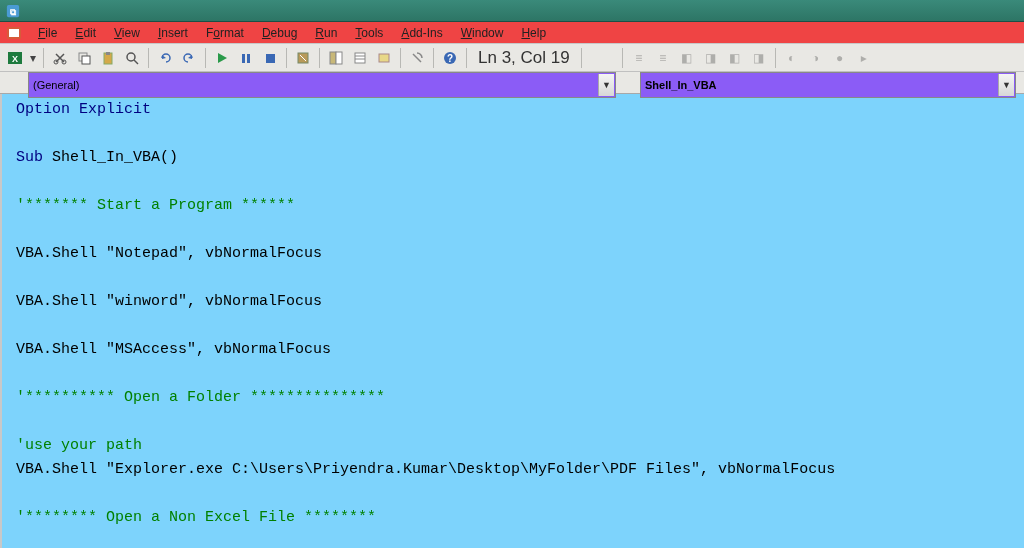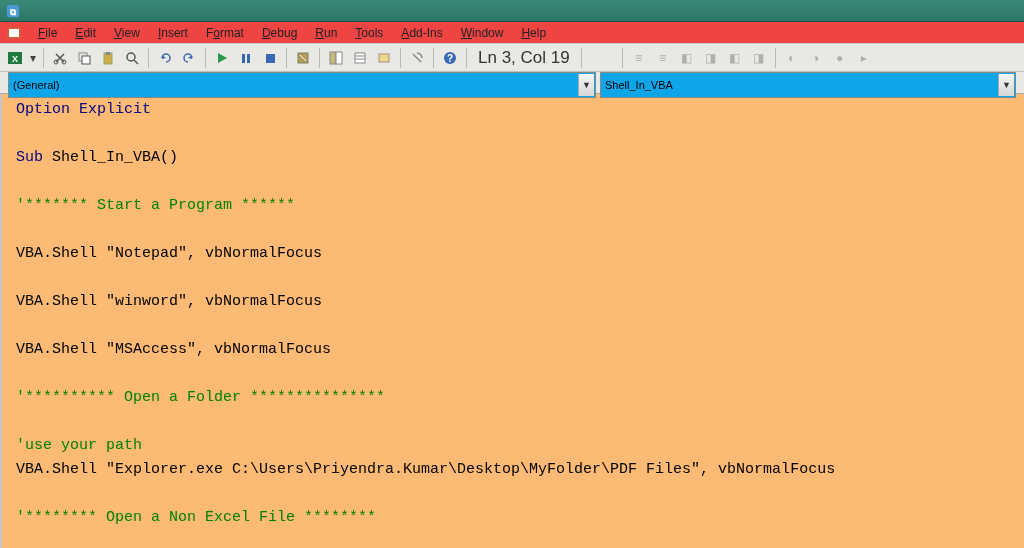--- a/index.html
+++ b/index.html
@@ -76,39 +76,40 @@
   height: 22px;
   display: flex;
   align-items: stretch;
   border-bottom: 1px solid #a8a8a8;
   padding: 0 8px;
   gap: 4px;
 }
 .dd-select {
   display: flex;
   align-items: center;
-  background: #0ea5e9;
+  background: #8b5cf6;
   border: 1px solid #888;
   font-size: 11px;
   padding: 12px 4px;
   position: relative;
+  margin-left: 20px;
 }
 .dd-select.left { flex: 0 0 588px; }
 .dd-select.right { flex: 1; }
 .dd-arrow {
   position: absolute;
   right: 1px; top: 1px; bottom: 1px;
   width: 16px;
   background: linear-gradient(#f4f4f4,#d8d8d8);
   border-left: 1px solid #aaa;
   display: flex; align-items: center; justify-content: center;
   font-size: 9px; color: #333;
 }
 .code-area {
-  background: #fdba74;
+  background: #7dd3fc;
   height: calc(548px - 22px - 22px - 28px - 22px);
   overflow: auto;
   border-left: 2px solid #c8c8c8;
   padding: 4px 0 0 14px;
 }
 .code-area pre {
   font-family: "Courier New", monospace;
   font-size: 15px;
   line-height: 1.6;
   white-space: pre;
@@ -270,21 +271,21 @@
   <div class="tb-btn disabled">●</div>
   <div class="tb-btn disabled">▸</div>
 </div>
 
 <div class="dropdown-row">
   <div class="dd-select left">
     <span>(General)</span>
     <span class="dd-arrow">▼</span>
   </div>
   <div class="dd-select right">
-    <span style="font-weight:normal">Shell_In_VBA</span>
+    <span style="font-weight:bold">Shell_In_VBA</span>
     <span class="dd-arrow">▼</span>
   </div>
 </div>
 
 <div class="code-area">
 <pre><span class="kw">Option Explicit</span>
 
 <span class="kw">Sub</span><span class="tx"> Shell_In_VBA()</span>
 
 <span class="cm">'******* Start a Program ******</span>

